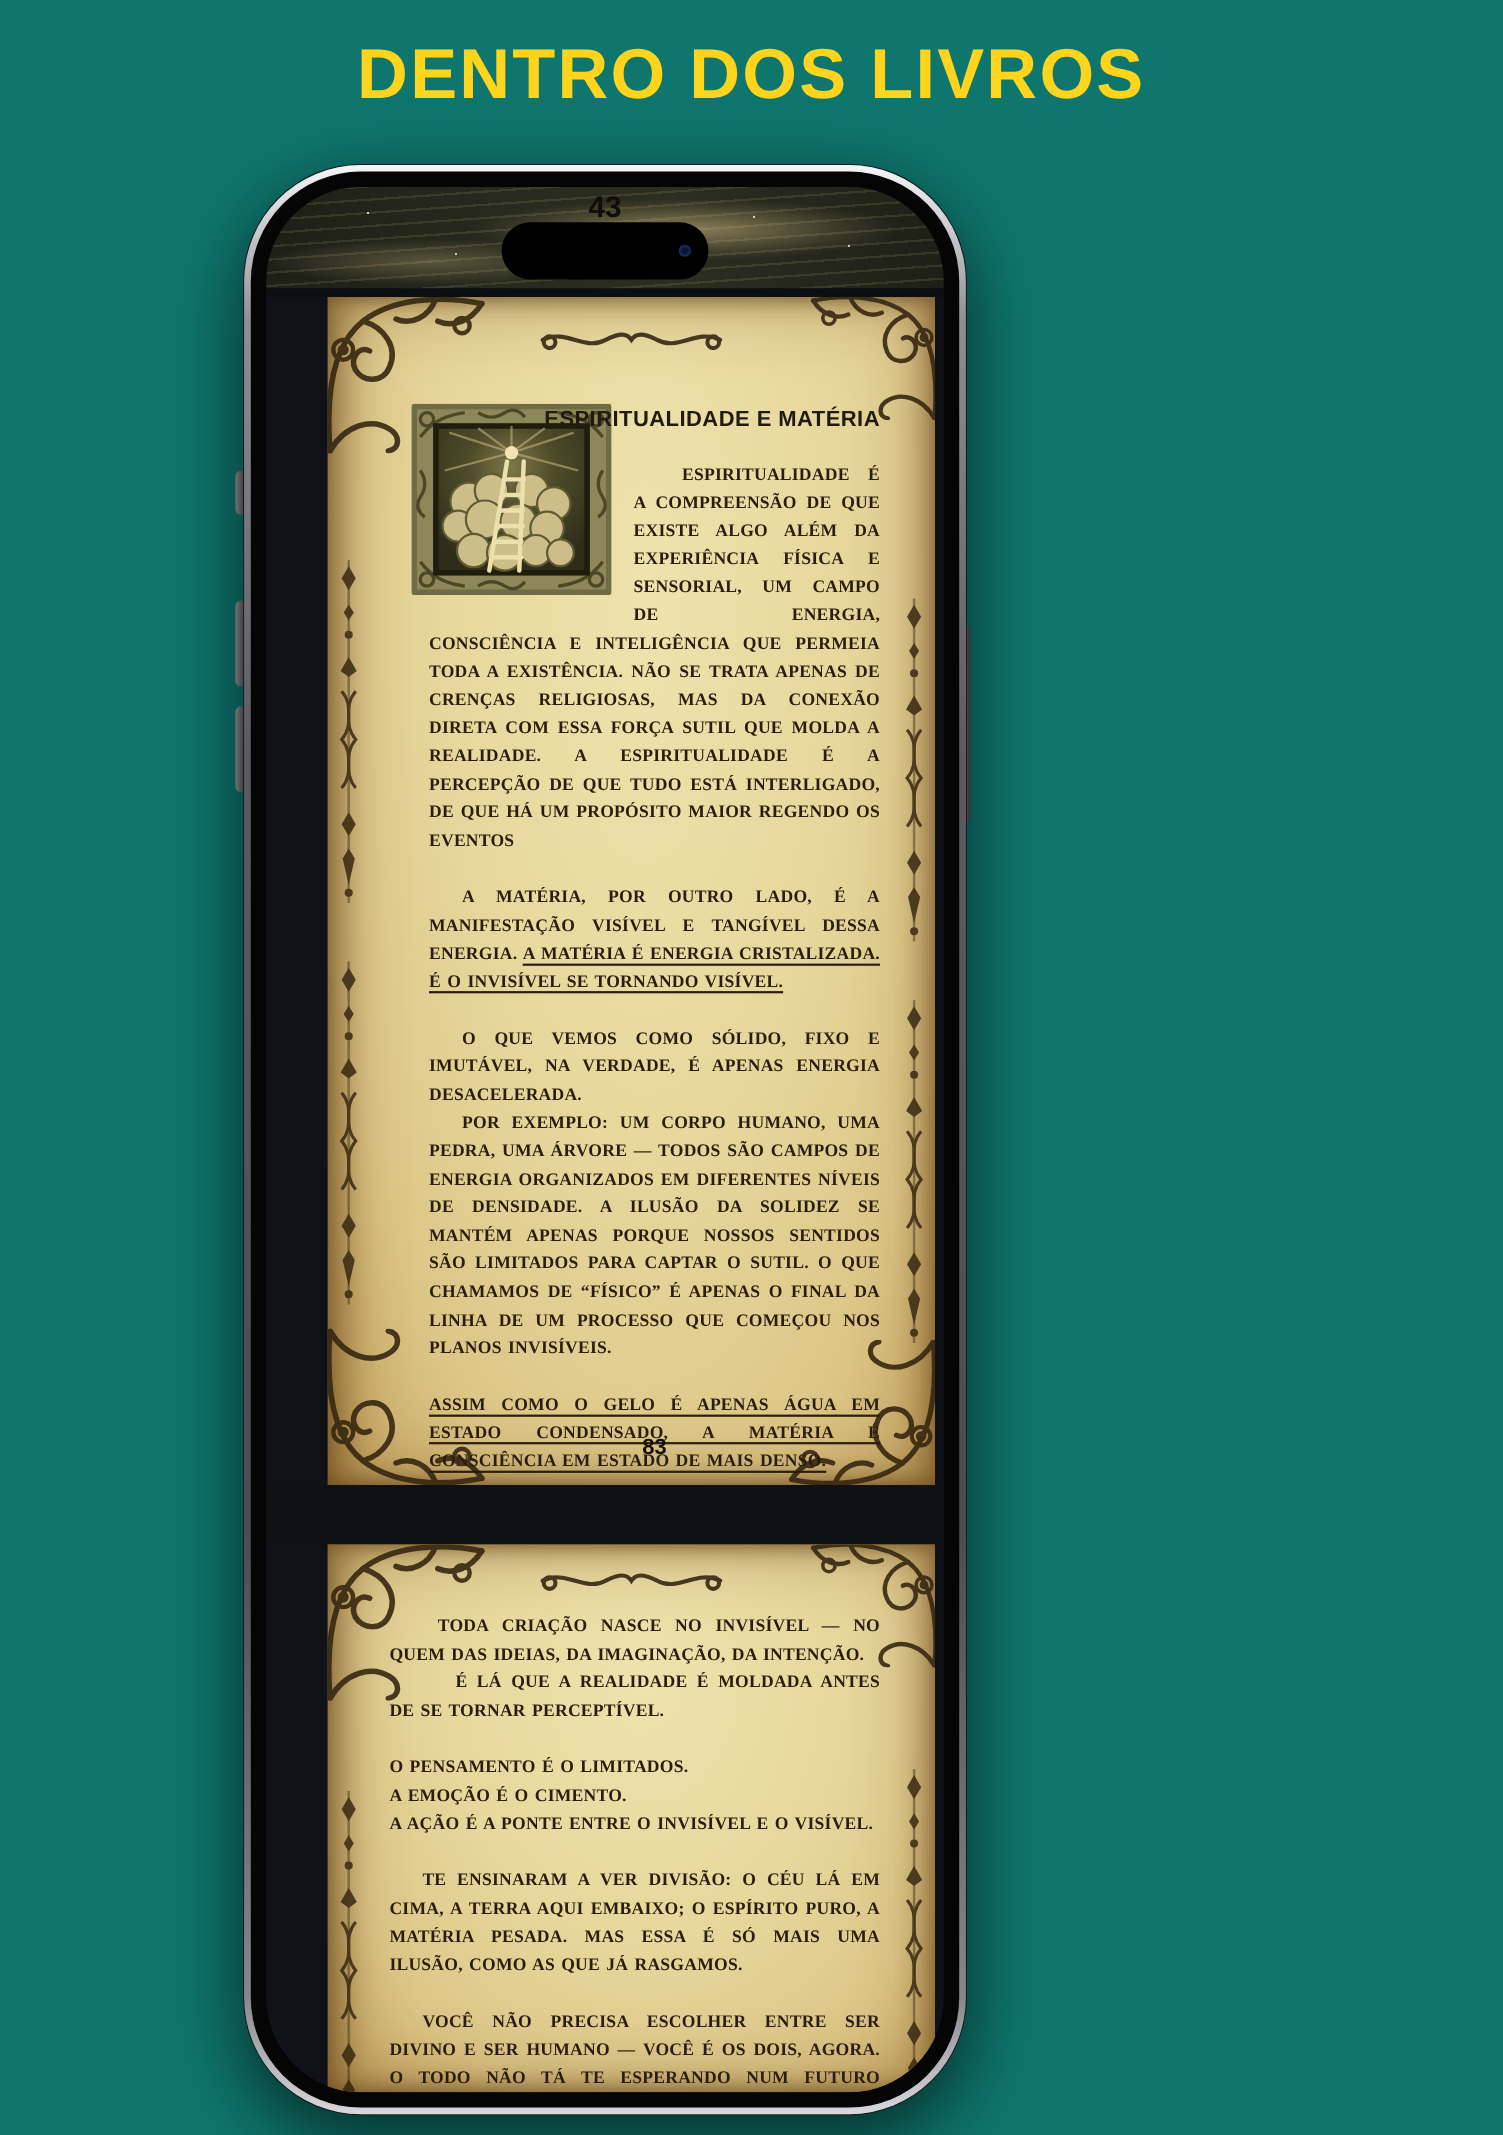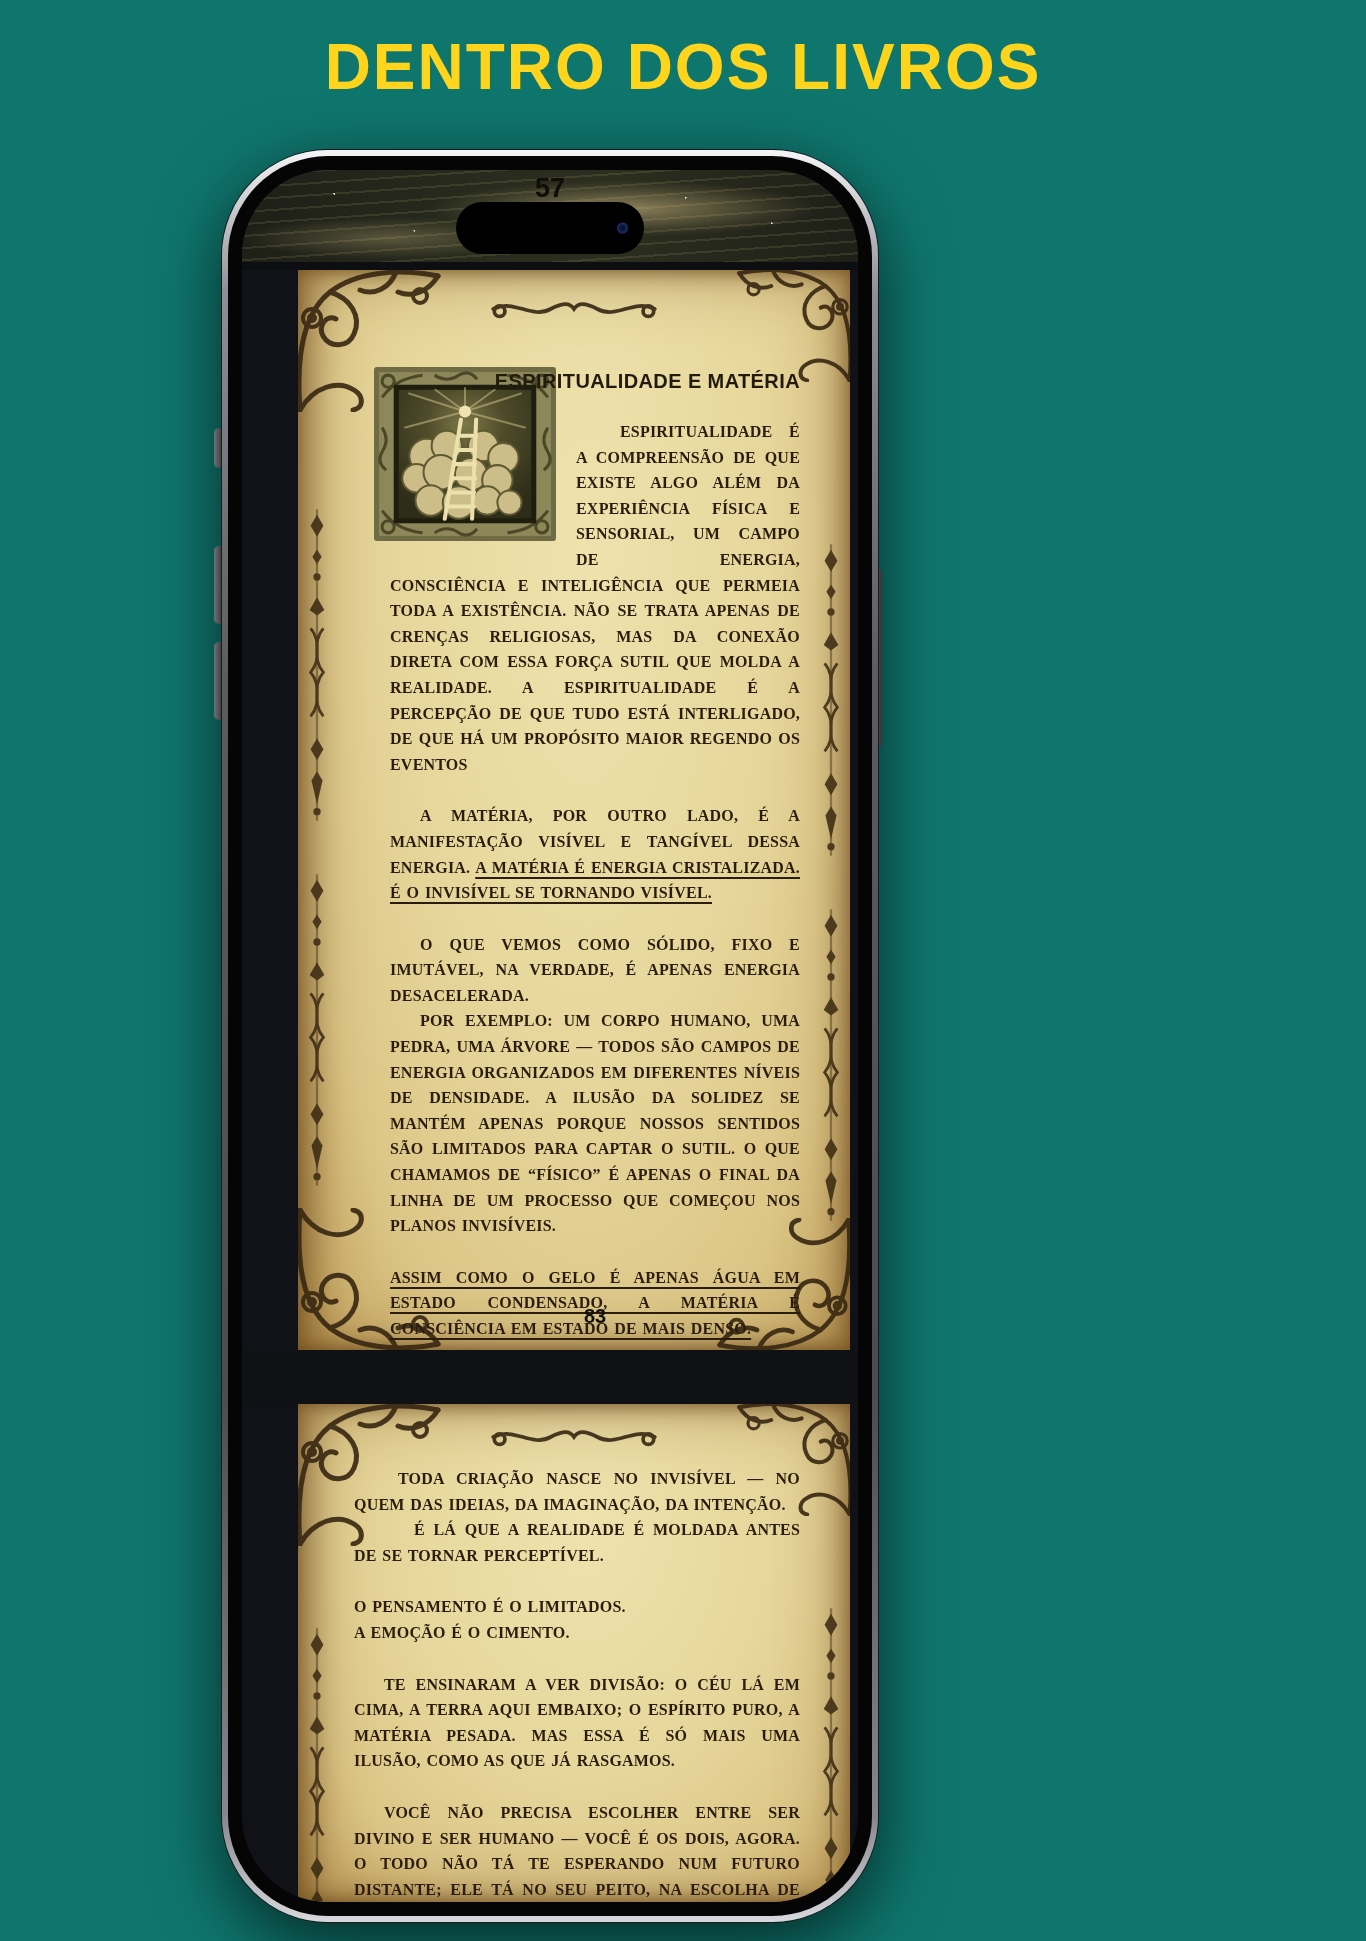--- a/index.html
+++ b/index.html
@@ -141,21 +141,21 @@
 
   <div class="phone">
     <div class="bezel">
       <div class="screen">
 
         <div class="island">
           <span class="cam"></span>
         </div>
 
         <div class="band82">
-          <div class="pnum82">57</div>
+          <div class="pnum82">43</div>
         </div>
 
         <div class="divider"></div>
 
         <div class="paper page83">
           <svg class="orn orn-tl">
               <use href="#orn-corner"></use>
             </svg>
           <svg class="orn orn-tr">
               <use href="#orn-corner"></use>
@@ -277,20 +277,21 @@
           <svg class="chain" style="right:8px;top:190px">
               <use href="#orn-chain"></use>
             </svg>
 
           <div class="paper-inner84">
             <div class="paras">
                 <p class="bp ind-md"><span>TODA CRIAÇÃO NASCE NO INVISÍVEL — NO QUEM DAS IDEIAS, DA IMAGINAÇÃO, DA INTENÇÃO.</span></p>
                 <p class="bp ind-lg"><span>É LÁ QUE A REALIDADE É MOLDADA ANTES DE SE TORNAR PERCEPTÍVEL.</span></p>
                 <p class="bp gap"><span>O PENSAMENTO É O LIMITADOS.</span></p>
                 <p class="bp"><span>A EMOÇÃO É O CIMENTO.</span></p>
+                <p class="bp"><span>A AÇÃO É A PONTE ENTRE O INVISÍVEL E O VISÍVEL.</span></p>
                 <p class="bp gap ind-sm"><span>TE ENSINARAM A VER DIVISÃO: O CÉU LÁ EM CIMA, A TERRA AQUI EMBAIXO; O ESPÍRITO PURO, A MATÉRIA PESADA. MAS ESSA É SÓ MAIS UMA ILUSÃO, COMO AS QUE JÁ RASGAMOS.</span></p>
                 <p class="bp gap ind-sm"><span>VOCÊ NÃO PRECISA ESCOLHER ENTRE SER DIVINO E SER HUMANO — VOCÊ É OS DOIS, AGORA. O TODO NÃO TÁ TE ESPERANDO NUM FUTURO DISTANTE; ELE TÁ NO SEU PEITO, NA ESCOLHA DE PENSAR AMOR, SENTIR CONFIANÇA, AGIR COMO QUEM SABE QUE CRIA</span></p>
               </div>
           </div>
         </div>
 
       </div>
     </div>
   </div>
 </div>

